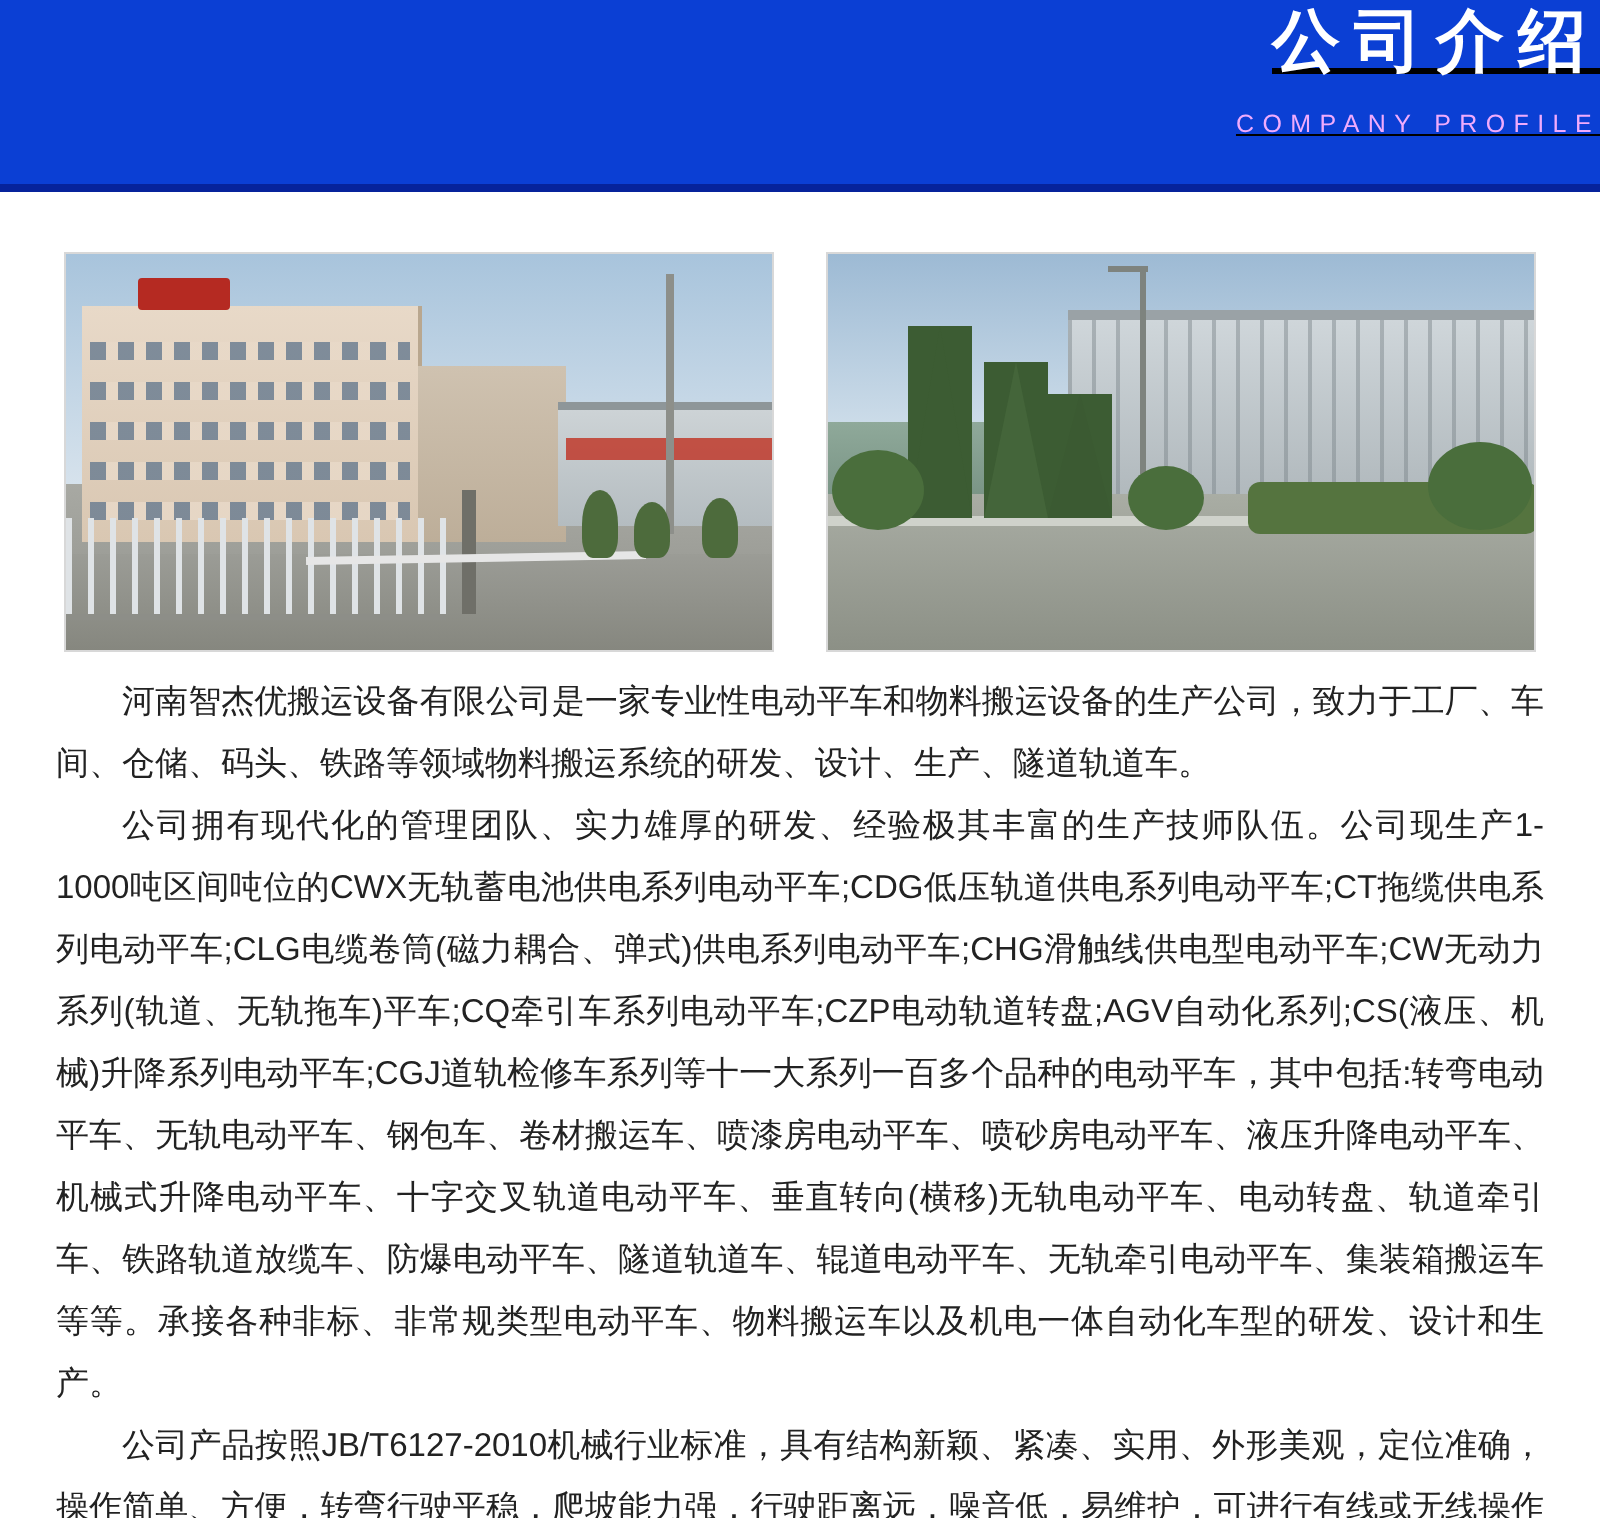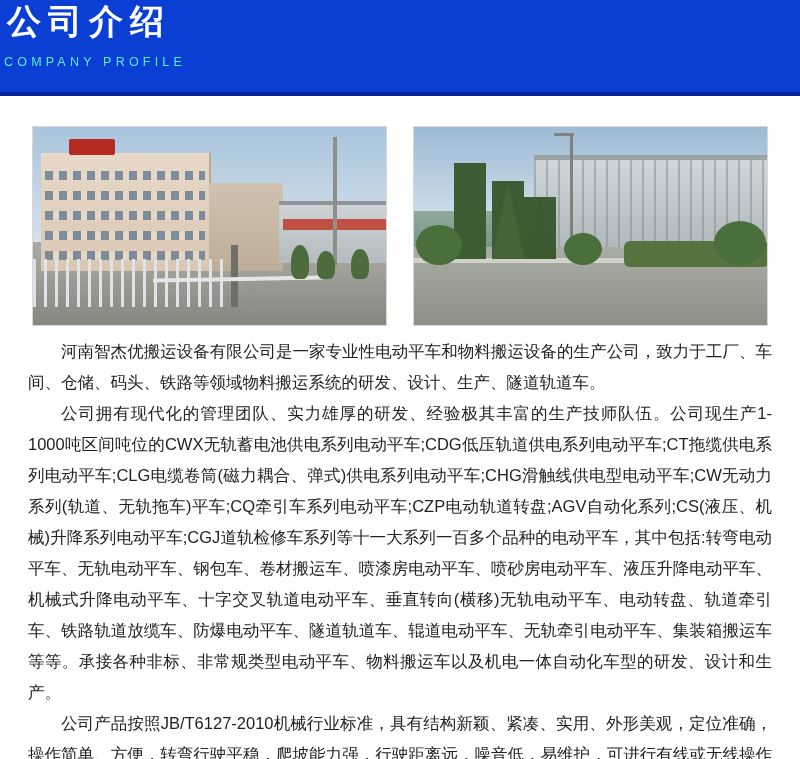--- a/index.html
+++ b/index.html
@@ -28,33 +28,34 @@
     overflow: hidden;
   }
   .banner-inner {
     position: absolute;
     left: 0;
     top: 0;
     width: 800px;
     height: 72px;
     display: flex;
     flex-direction: column;
-    align-items: flex-start;
+    align-items: flex-end;
     justify-content: center;
+    text-decoration: underline;
   }
   .banner-title {
     color: #ffffff;
     font-size: 34px;
     letter-spacing: 7px;
     font-weight: bold;
     line-height: 42px;
     text-indent: 7px;
   }
   .banner-sub {
-    color: #5eead4;
+    color: #f0abfc;
     font-size: 12.5px;
     letter-spacing: 4.2px;
     line-height: 20px;
     margin-top: 10px;
     text-indent: 4px;
     font-weight: normal;
   }
   .banner-underline {
     position: absolute;
     left: 0;

